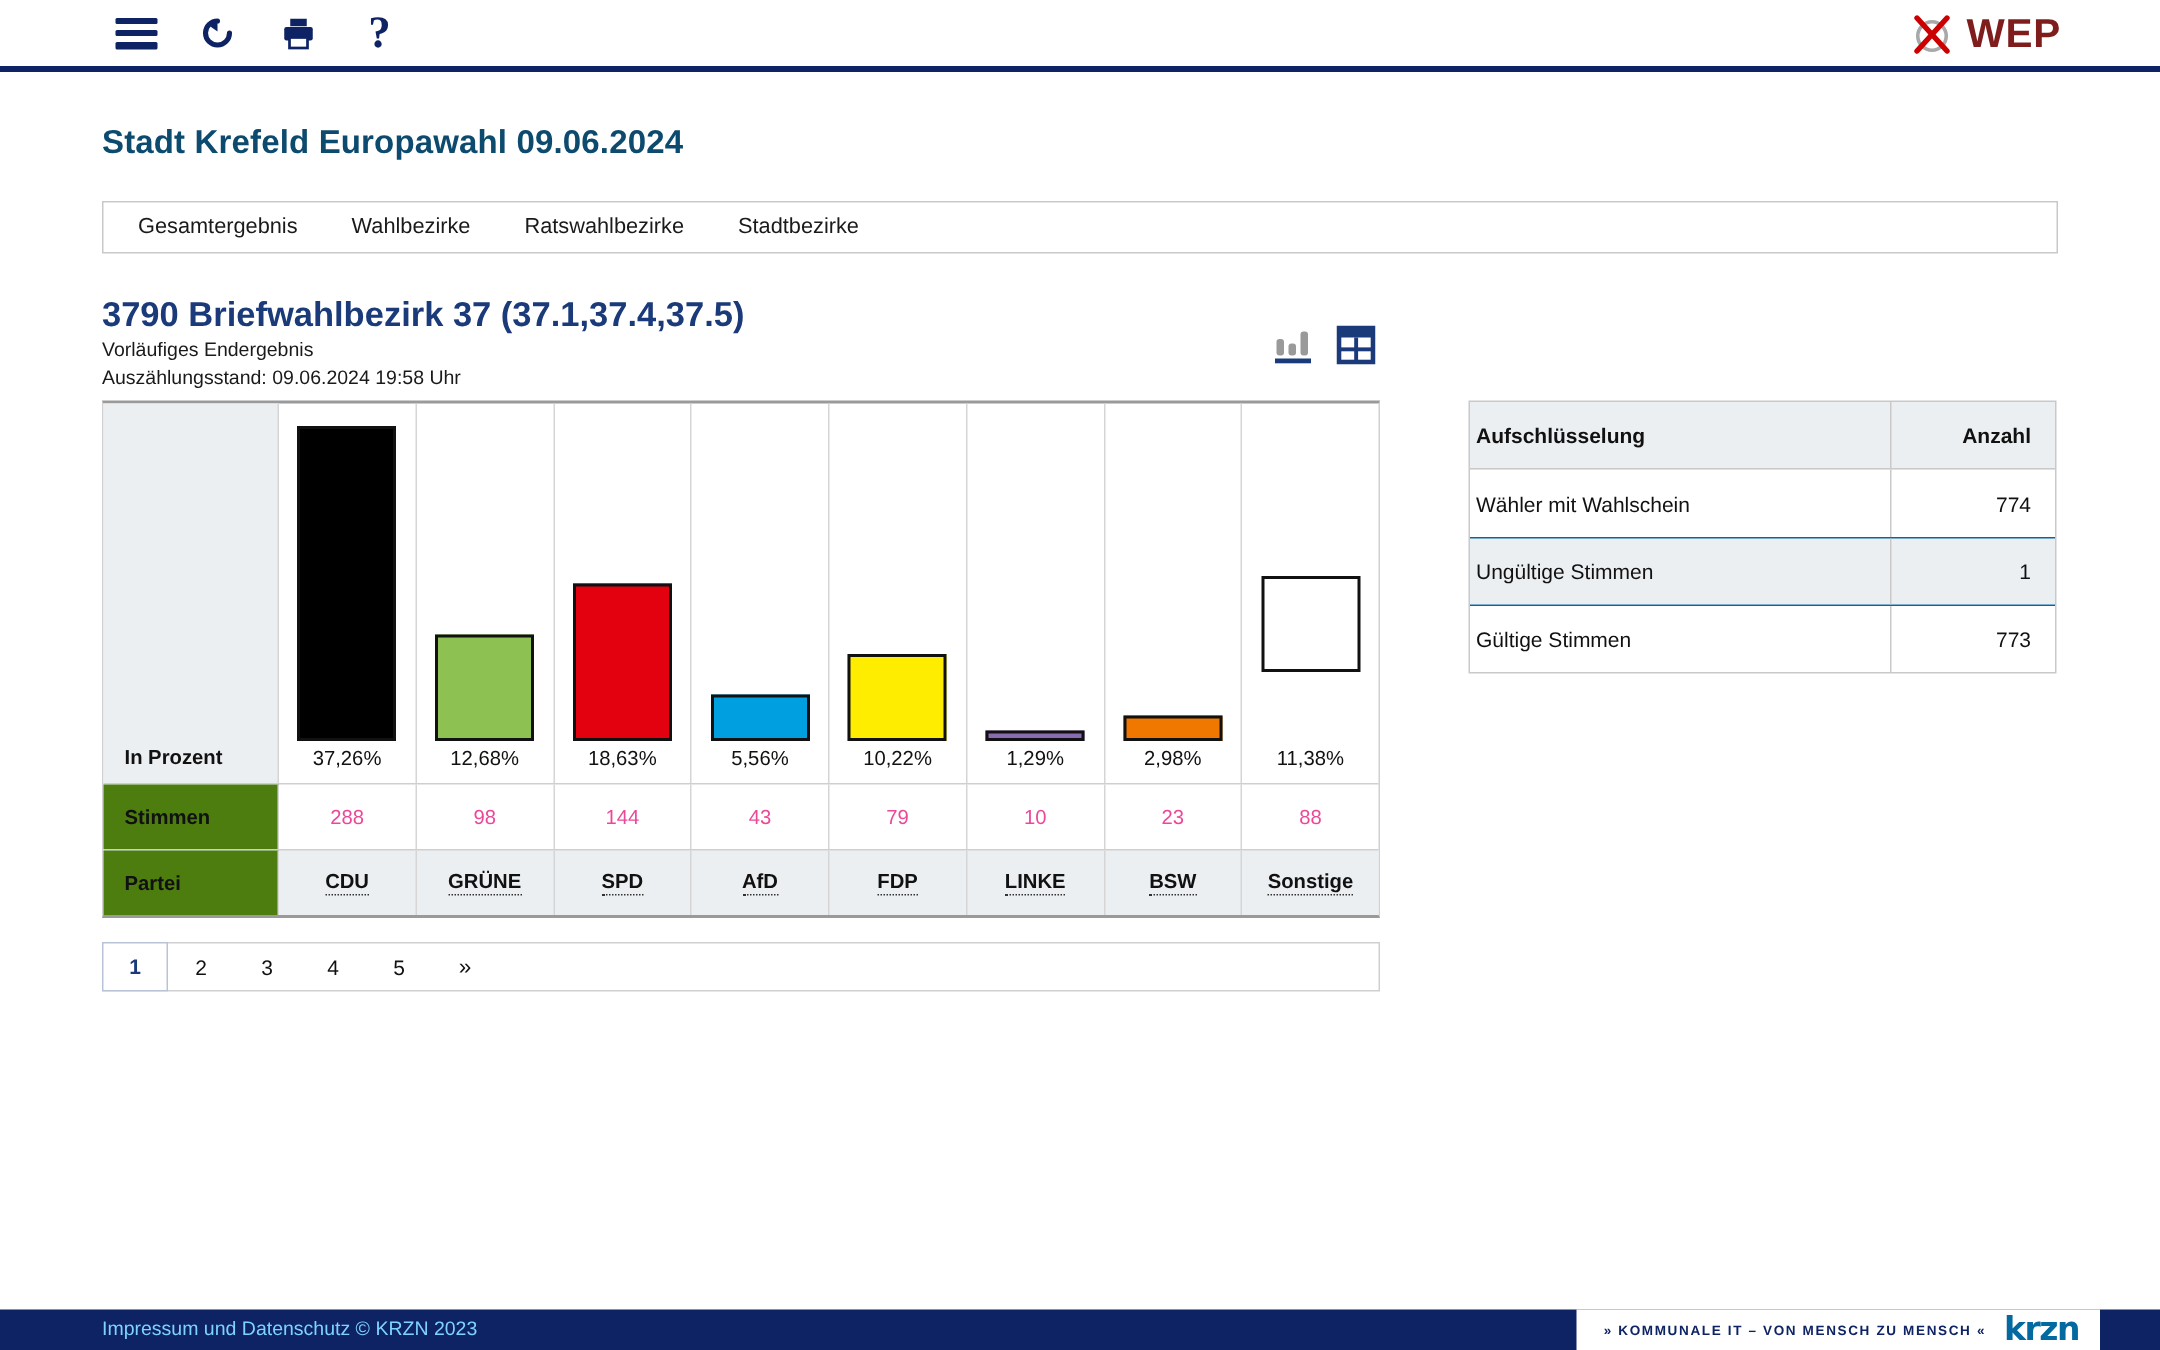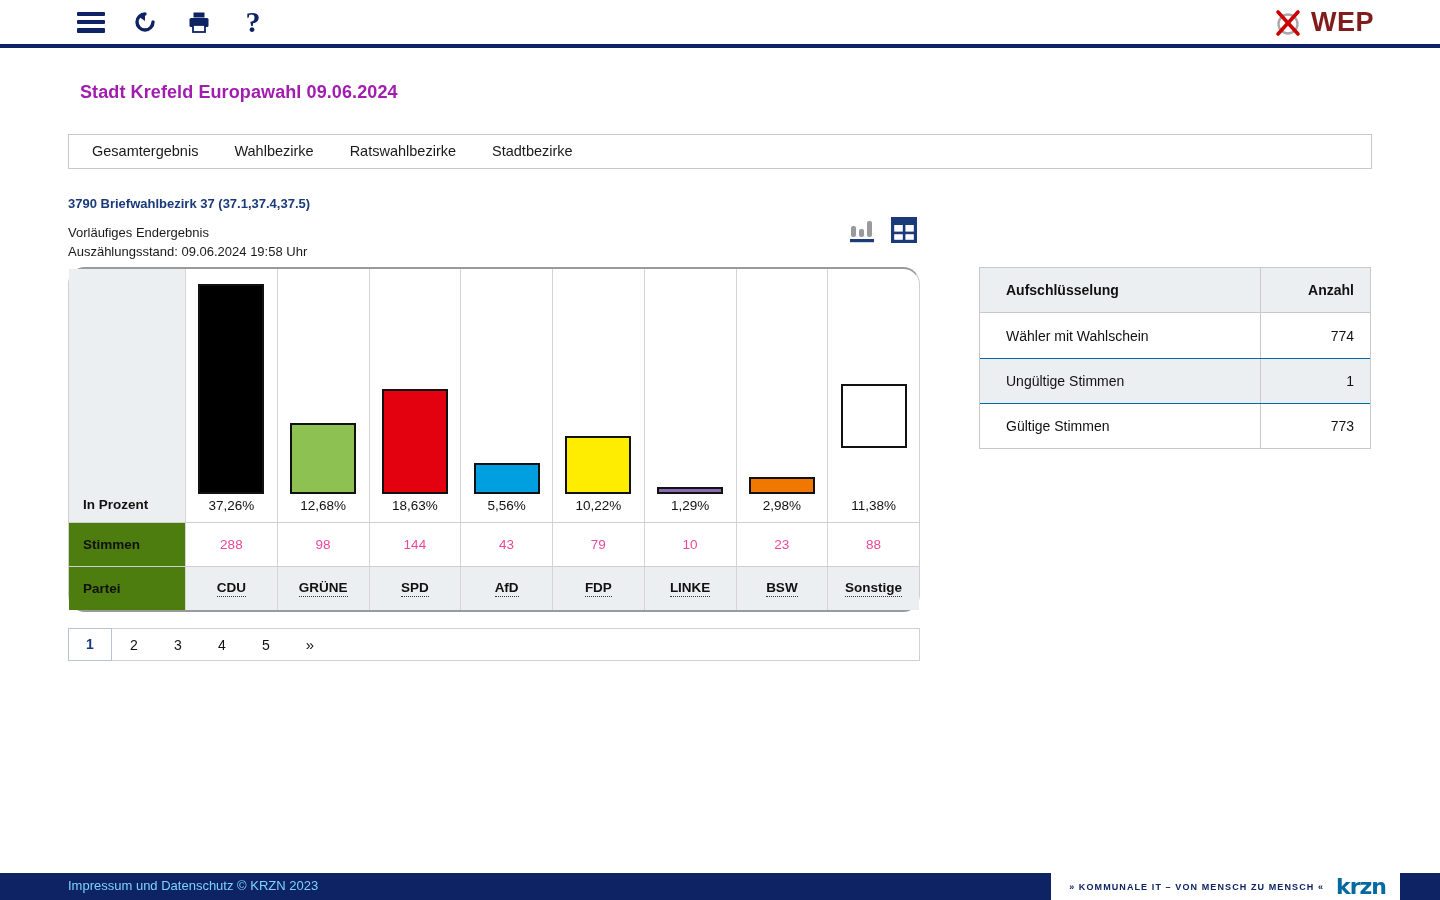--- a/index.html
+++ b/index.html
@@ -34,57 +34,56 @@
     position:absolute; right:66px; top:7px;
     display:flex; align-items:center; gap:8px;
   }
   .brand-logo { width:30px; height:30px; position:relative; }
   .brand-text {
     font-size:27px; font-weight:bold; color:#7f1d1d; letter-spacing:0.5px;
   }
 
   
   .h1 {
-    position:absolute; left:80px; top:82px;
-    font-size:18px; font-weight:bold; color:#a21caf; letter-spacing:0.1px;
+    position:absolute; left:68px; top:82px;
+    font-size:22px; font-weight:bold; color:#0c4a6e; letter-spacing:0.1px;
   }
 
   
   .tabs {
     position:absolute; left:68px; top:134px; width:1304px; height:35px;
     border:1px solid #c9c9c9; background:#fff;
     display:flex; align-items:center;
   }
   .tab {
     font-size:14.5px; color:#1a1a1a; padding:0 13px; margin-left:10px;
     cursor:pointer; line-height:33px;
   }
 
   
   .h2 {
     position:absolute; left:68px; top:196px;
-    font-size:13px; font-weight:bold; color:#1a3a7a;
+    font-size:23px; font-weight:bold; color:#1a3a7a;
   }
   .sub1 { position:absolute; left:68px; top:225px; font-size:13px; color:#1a1a1a; }
   .sub2 { position:absolute; left:68px; top:244px; font-size:13px; color:#1a1a1a; }
 
   
   .view-toggle { position:absolute; left:849px; top:215px; display:flex; gap:16px; align-items:flex-end; }
   .vt { cursor:pointer; }
 
   
   .charttable {
     position:absolute; left:68px; top:267px;
     width:852px;
     border-top:2px solid #9a9a9a;
     border-bottom:2px solid #9a9a9a;
     border-left:1px solid #d0d0d0;
     border-right:1px solid #d0d0d0;
     background:#fff;
-    border-radius:17px;
   }
   .row { display:flex; width:100%; }
   .row-chart { height:253px; }
   .c-label {
     width:117px; flex:0 0 117px;
     background:#eceff1;
     border-right:1px solid #d5d5d5;
     position:relative;
   }
   .c-label .lbl {
@@ -151,21 +150,21 @@
 
   
   .sidetable {
     position:absolute; left:979px; top:267px; width:392px;
     border:1px solid #c9c9c9; background:#fff;
   }
   .st-row { display:flex; height:45px; align-items:center; }
   .st-head { background:#eceff1; font-weight:bold; border-bottom:1px solid #c9c9c9; }
   .st-alt  { background:#eceff1; }
   .st-sep  { border-top:1px solid #0369a1; }
-  .st-key  { flex:1 1 auto; padding-left:26px; font-size:14px; color:#111; }
+  .st-key  { flex:1 1 auto; padding-left:4px; font-size:14px; color:#111; }
   .st-val  { width:110px; flex:0 0 110px; padding-right:16px; text-align:right; font-size:14px; color:#111;
              border-left:1px solid #c9c9c9; height:100%; display:flex; align-items:center; justify-content:flex-end; }
   .st-head .st-key, .st-head .st-val { font-weight:bold; }
 
   
   .footer {
     position:absolute; left:0; bottom:0; width:1440px; height:27px;
     background:#0d2364;
   }
   .footer-link {

